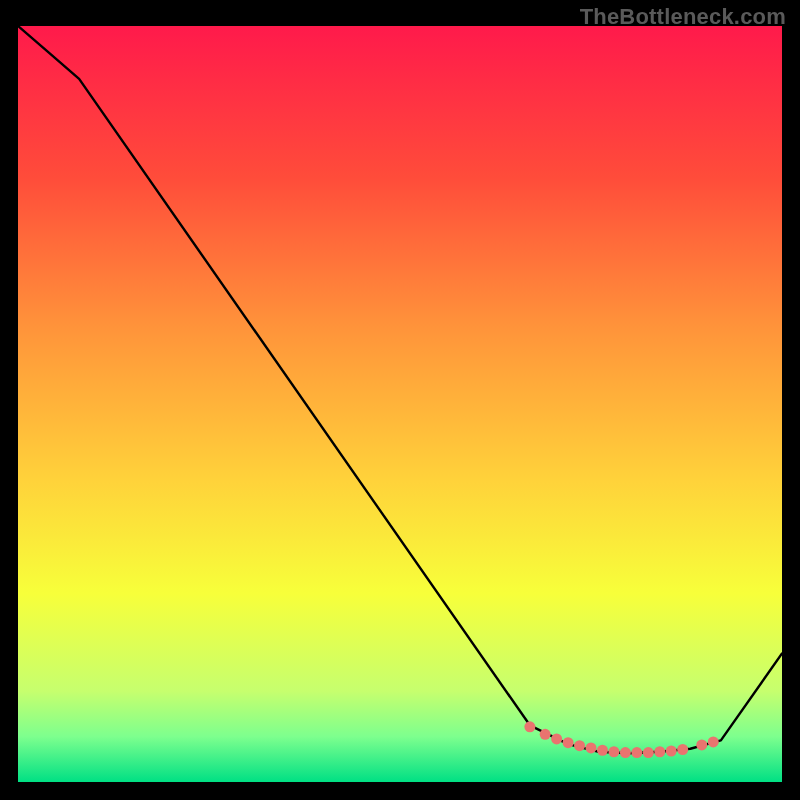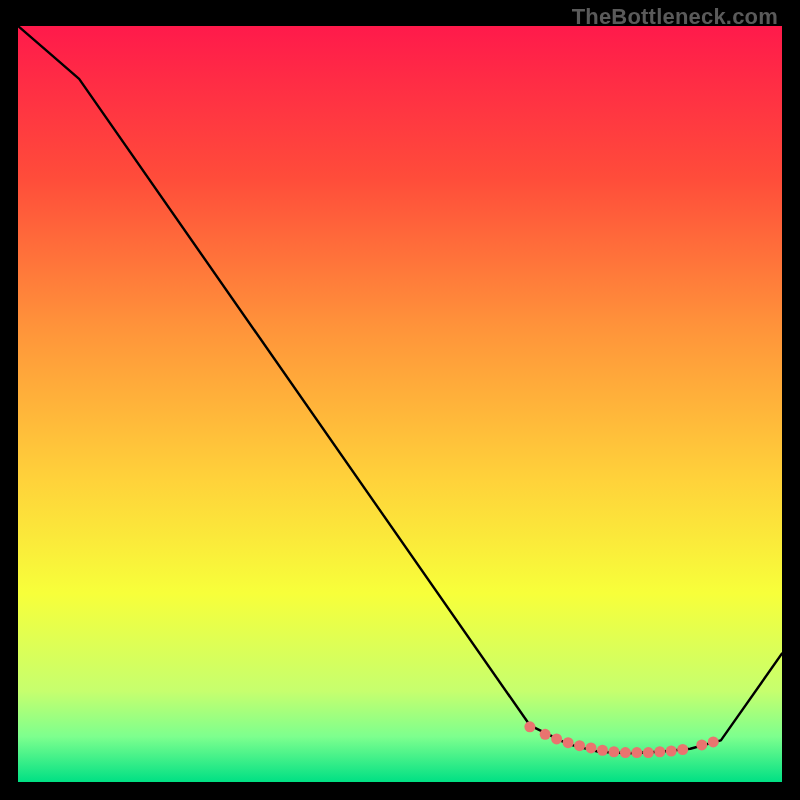--- a/index.html
+++ b/index.html
@@ -12,21 +12,21 @@
     overflow: hidden;
   }
   .stage {
     position: relative;
     width: 800px;
     height: 800px;
   }
   .watermark {
     position: absolute;
     top: 4px;
-    right: 22px;
+    right: 14px;
     font-size: 22px;
     color: #5a5a5a;
     font-weight: 600;
     letter-spacing: 0.2px;
     user-select: none;
   }
   .plot {
     position: absolute;
     left: 18px;
     top: 26px;

